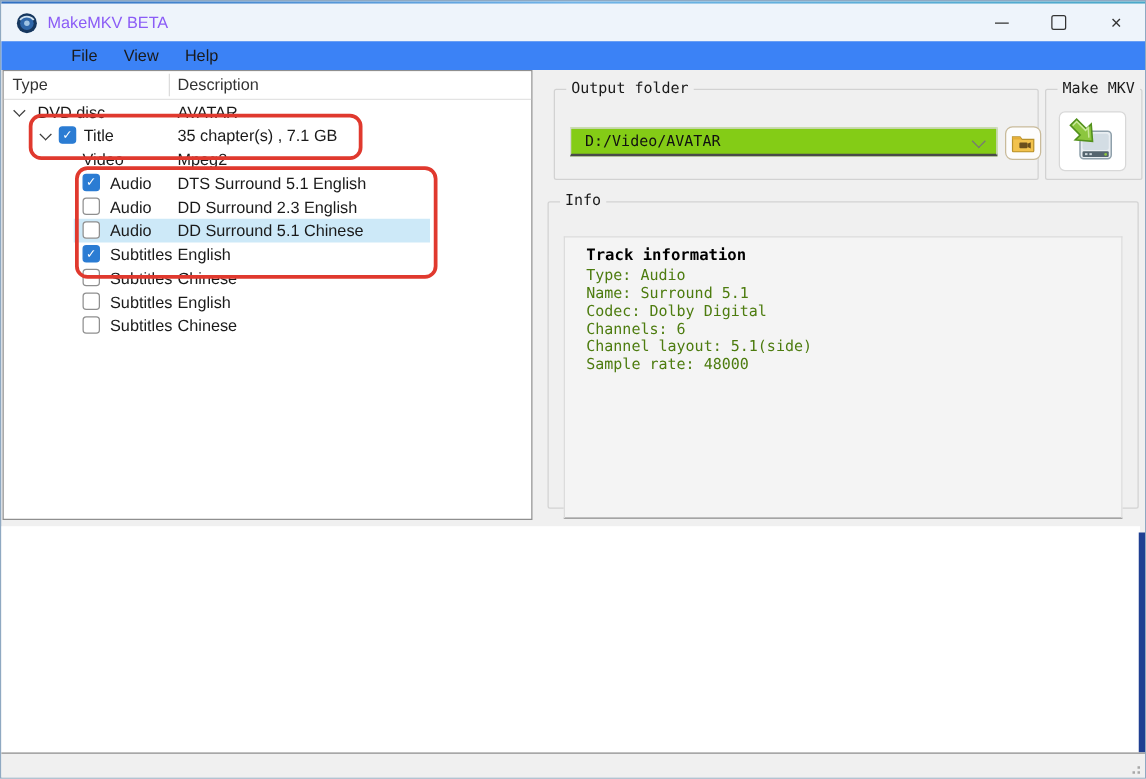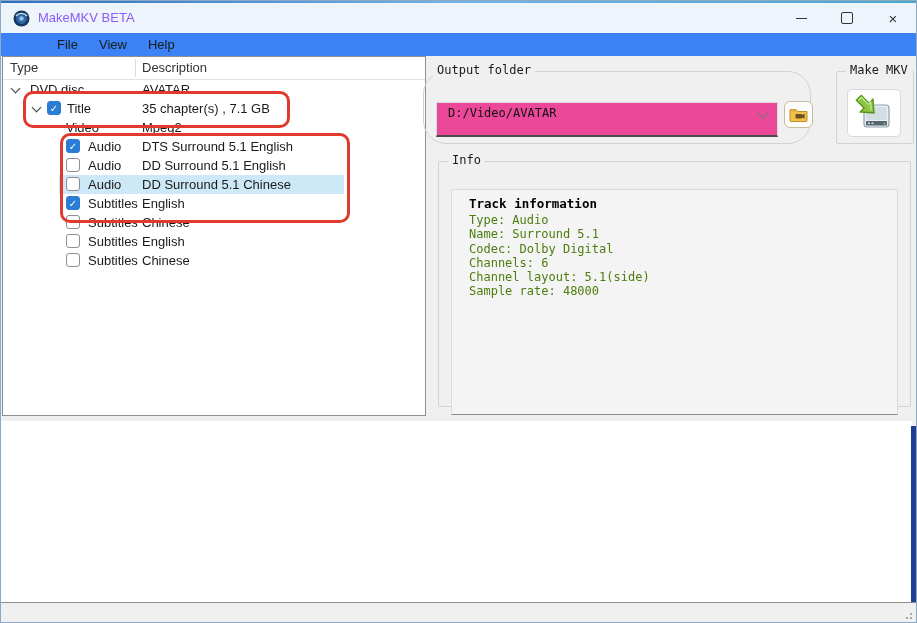--- a/index.html
+++ b/index.html
@@ -52,24 +52,24 @@
   .type.lvl2.withcb{left:85px;}
   .desc{left:139px;}
   
   .anno{position:absolute;border:3px solid #e0392e;border-radius:10px;pointer-events:none;}
   .anno1{left:22px;top:90px;width:261px;height:31px;}
   .anno2{left:59px;top:132px;width:284px;height:84px;}
   
   .group{position:absolute;border:1px solid #d2d2d2;border-radius:2px;}
   .group-label{position:absolute;top:-9px;left:9px;background:#f0f0f0;padding:0 4px;
     font-family:"DejaVu Sans Mono",monospace;font-size:12px;color:#1a1a1a;white-space:nowrap;}
-  .grp-output{left:422px;top:70px;width:386px;height:71px;border-radius:23px;}
+  .grp-output{left:442px;top:70px;width:386px;height:71px;}
   .grp-makemkv{left:835px;top:70px;width:76px;height:71px;}
   .grp-info{left:437px;top:160px;width:471px;height:244px;}
-  .combo{position:absolute;left:12px;top:30px;width:342px;height:35px;background:#ec4899;
+  .combo{position:absolute;left:12px;top:30px;width:342px;height:23px;background:#84cc16;
     border:1px solid #d9d9d9;border-bottom:2px solid #4a4a4a;box-sizing:border-box;}
   .combo input{position:absolute;left:9px;top:2px;width:300px;border:none;outline:none;background:transparent;
     font-family:"DejaVu Sans Mono",monospace;font-size:12px;color:#111;}
   .combo-chev{position:absolute;right:10px;top:6px;width:7px;height:7px;
     border-right:1.4px solid #777;border-bottom:1.4px solid #777;transform:rotate(45deg);}
   .browse-btn{position:absolute;left:360px;top:29px;width:27px;height:25px;background:#fdfdfd;
     border:1px solid #c9bb9b;border-radius:6px;display:flex;align-items:center;justify-content:center;}
   .mkv-btn{position:absolute;left:10px;top:17px;width:52px;height:46px;background:#fff;
     border:1px solid #d8d8d8;border-radius:5px;display:flex;align-items:center;justify-content:center;}
   .info-inner{position:absolute;left:12px;top:27px;width:447px;height:226px;background:#f4f4f4;
@@ -142,21 +142,21 @@
           <span class="cell desc">Mpeg2</span>
         </div>
         <div class="tree-row">
           <span class="cb checked cb-lvl2">✓</span>
           <span class="cell type lvl2 withcb">Audio</span>
           <span class="cell desc">DTS Surround 5.1 English</span>
         </div>
         <div class="tree-row">
           <span class="cb unchecked cb-lvl2"></span>
           <span class="cell type lvl2 withcb">Audio</span>
-          <span class="cell desc">DD Surround 5.1 English</span>
+          <span class="cell desc">DD Surround 2.3 English</span>
         </div>
         <div class="tree-row selected">
           <div class="sel-bg"></div>
           <span class="cb unchecked cb-lvl2"></span>
           <span class="cell type lvl2 withcb">Audio</span>
           <span class="cell desc">DD Surround 5.1 Chinese</span>
         </div>
         <div class="tree-row">
           <span class="cb checked cb-lvl2">✓</span>
           <span class="cell type lvl2 withcb">Subtitles</span>

